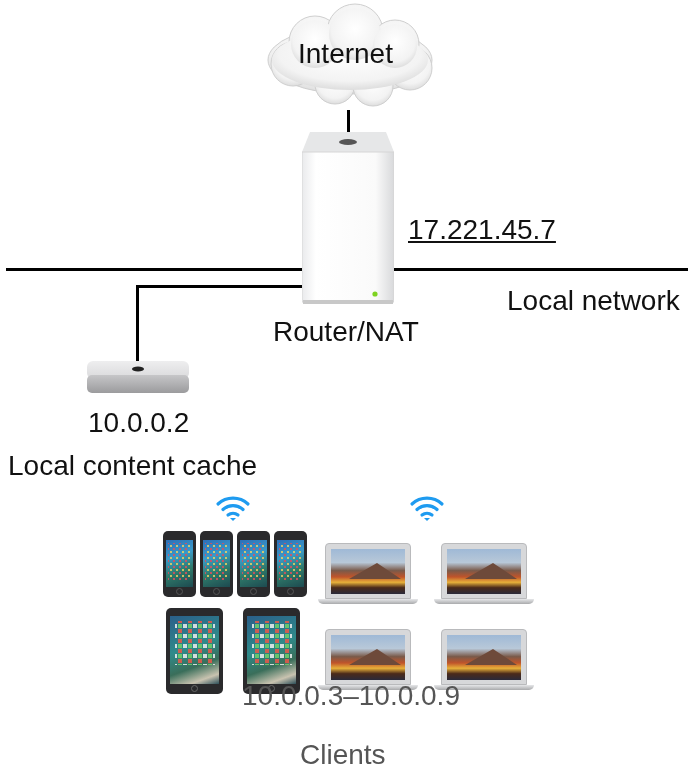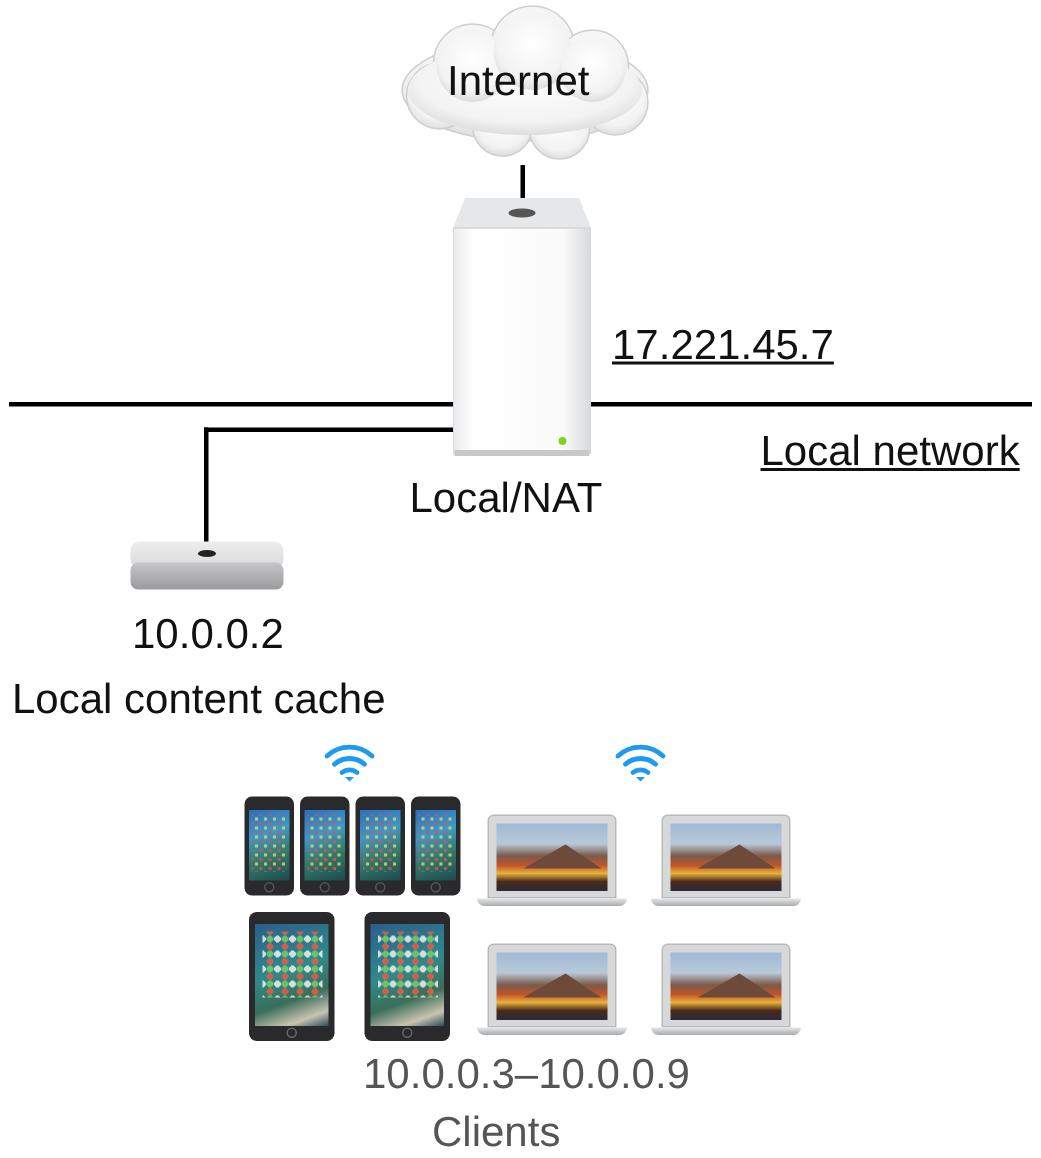--- a/index.html
+++ b/index.html
@@ -80,23 +80,23 @@
         <stop offset="1" stop-color="#d8d9db"></stop>
       </linearGradient>
     </defs>
     <polygon points="8,0 84,0 92,20 0,20" fill="#e6e7e8"></polygon>
     <ellipse cx="46" cy="10" rx="9" ry="3" fill="#555"></ellipse>
     <rect x="0" y="20" width="92" height="150" fill="url(#rg)" stroke="#d5d5d5" stroke-width="1"></rect>
     <rect x="1" y="168" width="90" height="4" fill="#c8c8c8"></rect>
     <circle cx="73" cy="162" r="2.6" fill="#7ed321"></circle>
   </svg>
 </div>
-<div class="lbl" style="left:273px;top:318px;">Local/NAT</div>
+<div class="lbl" style="left:273px;top:318px;">Router/NAT</div>
 <div class="lbl" style="left:408px;top:216px;text-decoration:underline;">17.221.45.7</div>
-<div class="lbl" style="left:507px;top:287px;text-decoration:underline;">Local network</div>
+<div class="lbl" style="left:507px;top:287px;">Local network</div>
 
 <div class="abs" style="left:86px;top:359px;width:104px;height:38px;">
   <svg width="104" height="38" viewBox="0 0 104 38">
     <defs>
       <linearGradient id="mg" x1="0" y1="0" x2="0" y2="1">
         <stop offset="0" stop-color="#eeeeef"></stop>
         <stop offset="1" stop-color="#d9d9db"></stop>
       </linearGradient>
       <linearGradient id="mg2" x1="0" y1="0" x2="0" y2="1">
         <stop offset="0" stop-color="#c6c6c8"></stop>
@@ -196,14 +196,14 @@
   </div>
 <div class="laptop" style="left:434px;top:629px;">
     <div class="lid">
       <div class="scr">
         <div class="peak"></div>
       </div>
     </div>
     <div class="base"></div>
   </div>
 
-<div class="lbl gray" style="left:242px;top:702px;">10.0.0.3–10.0.0.9</div>
-<div class="lbl gray" style="left:288px;top:741px;">Clients</div>
+<div class="lbl gray" style="left:242px;top:682px;">10.0.0.3–10.0.0.9</div>
+<div class="lbl gray" style="left:300px;top:741px;">Clients</div>
 
 </body></html>

